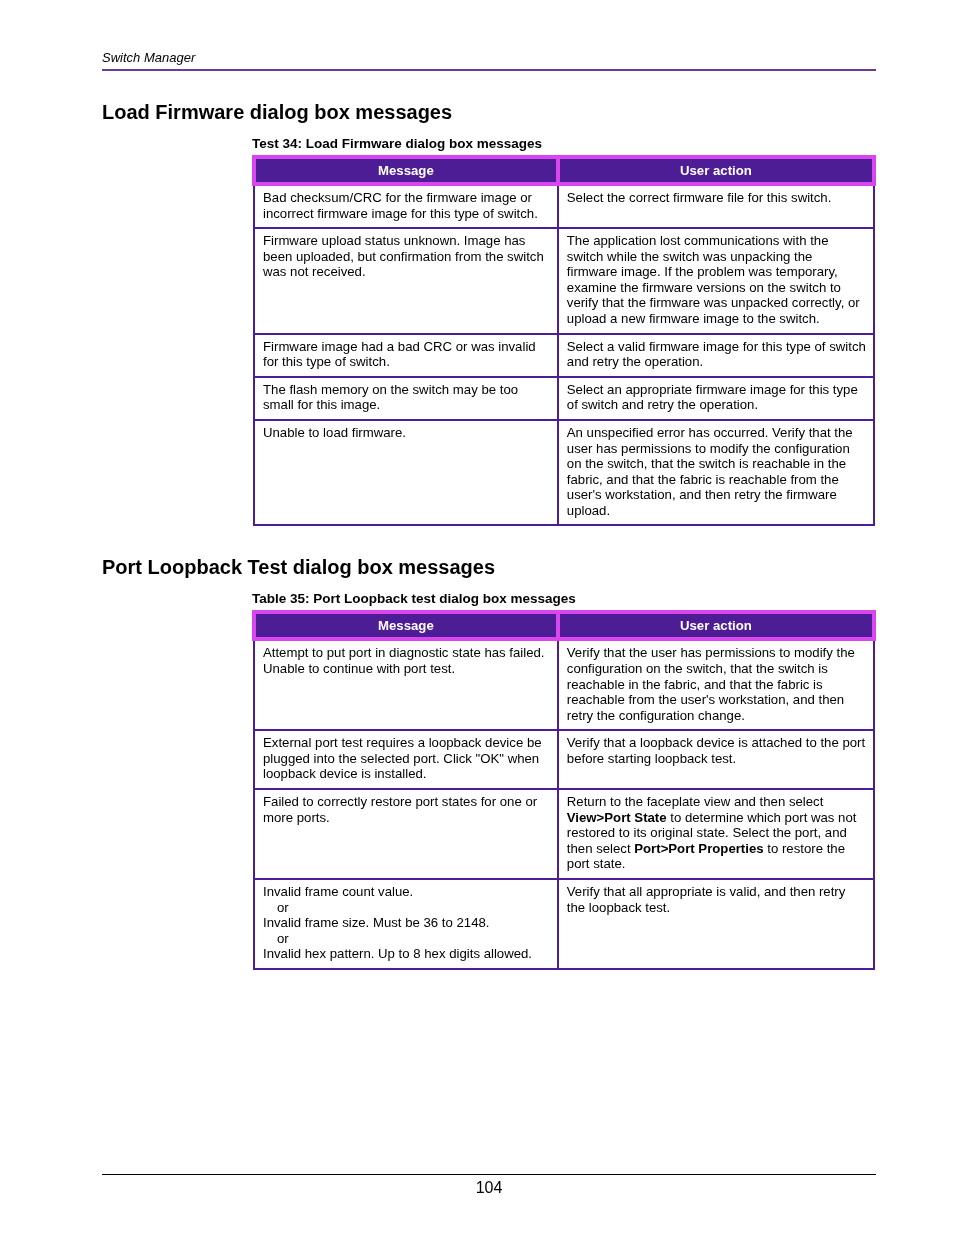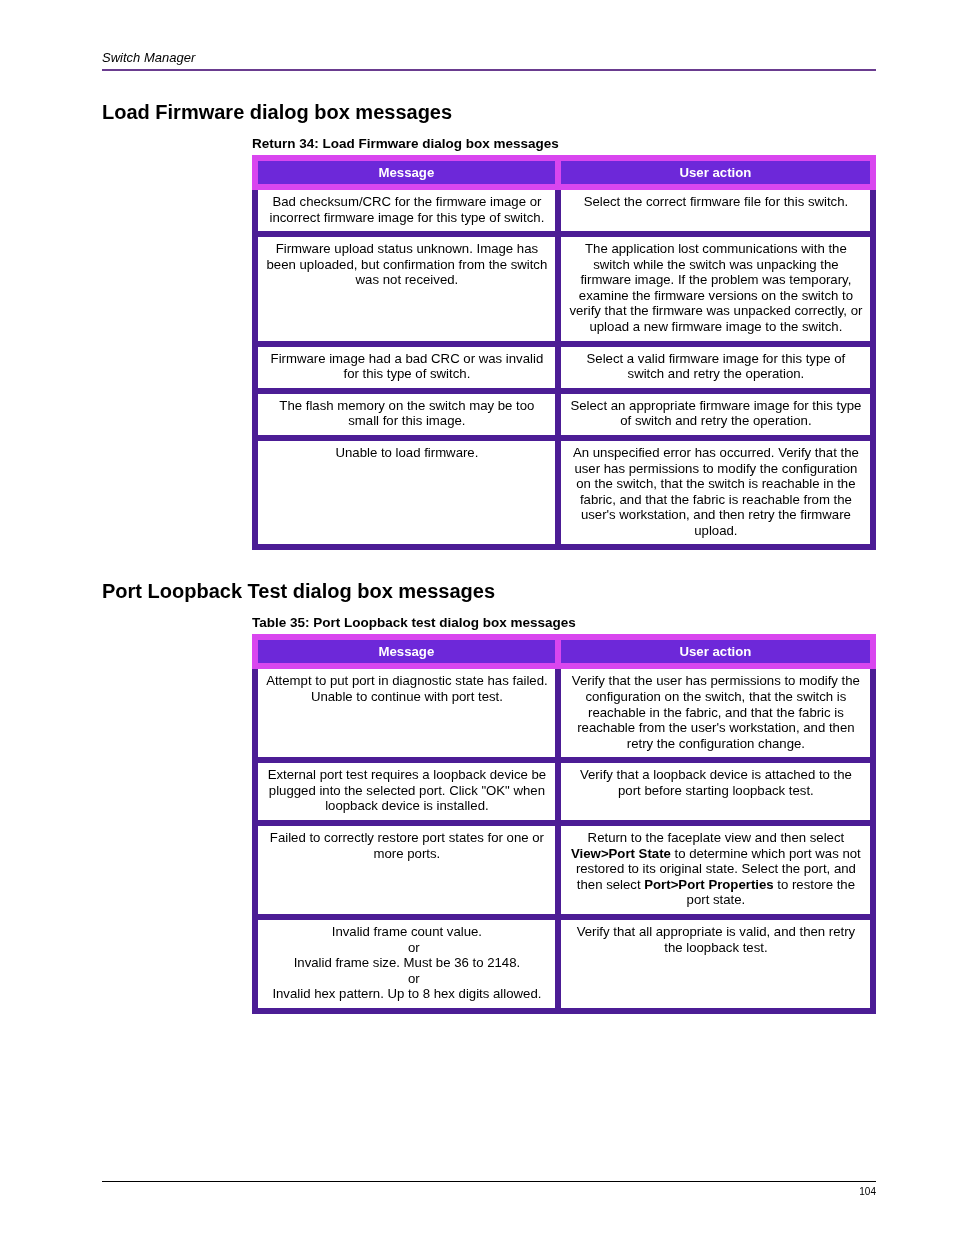--- a/index.html
+++ b/index.html
@@ -47,66 +47,65 @@
     padding-left: 150px;
     margin-bottom: 30px;
   }
   table.msg {
     border-collapse: collapse;
     width: 100%;
     table-layout: fixed;
     font-size: 13.2px;
   }
   table.msg th {
-    background: #6d28d9;
+    background: #4c1d95;
     color: #fff;
     font-weight: bold;
     text-align: center;
     padding: 4px 6px;
-    border: 6px solid #d946ef;
+    border: 4px solid #d946ef;
   }
   table.msg td {
-    border: 6px solid #4c1d95;
+    border: 2px solid #4c1d95;
     vertical-align: top;
     padding: 4px 7px 6px 8px;
     line-height: 1.18;
-    text-align: center;
   }
   table.msg col.c1 { width: 49%; }
   table.msg col.c2 { width: 51%; }
   .indent-or { padding-left: 14px; display:block; }
   .bold-inline { font-weight: bold; }
   .footer {
     position: absolute;
     left: 78px;
     right: 78px;
     bottom: 38px;
   }
   .foot-rule {
     border: none;
     border-top: 1px solid #000;
     margin: 0 0 4px 0;
   }
   .foot-row {
     display: flex;
-    justify-content: flex-end;
-    font-size: 10px;
+    justify-content: center;
+    font-size: 16px;
   }
 </style>
 </head>
 <body>
 
 <div class="page">
 
   <div class="running-head">Switch Manager</div>
   <hr class="head-rule">
 
   <h2 class="section">Load Firmware dialog box messages</h2>
   <div class="caption">
-    <span>Return 34:  </span><span>Load Firmware dialog box messages</span>
+    <span>Test 34:  </span><span>Load Firmware dialog box messages</span>
   </div>
   <div class="tbl-wrap">
     <table class="msg">
       <colgroup>
           <col class="c1">
           <col class="c2">
         </colgroup>
       <thead>
         <tr>
           <th>Message</th>

